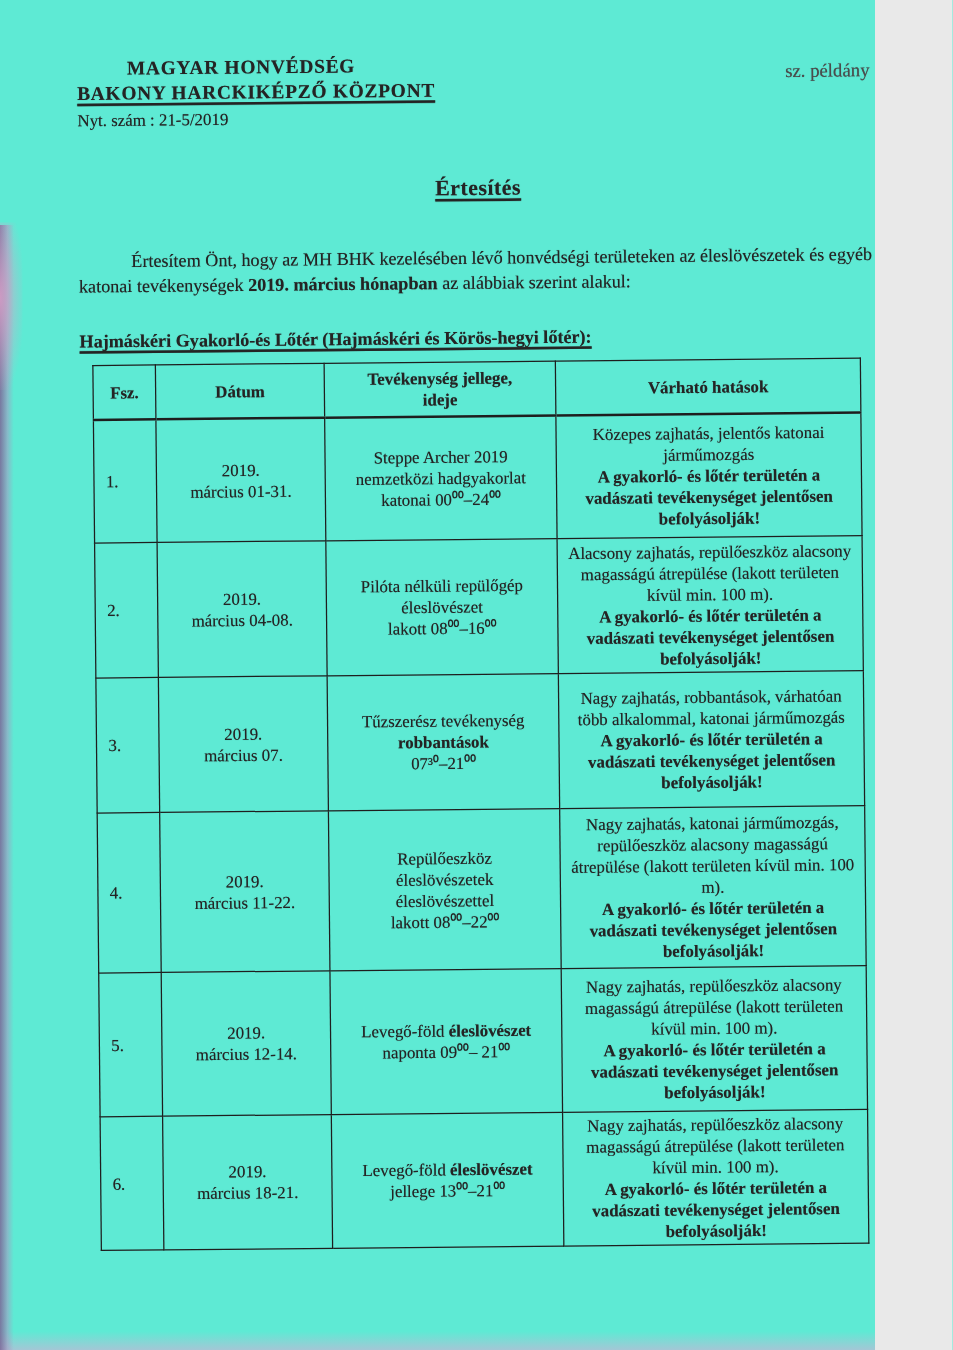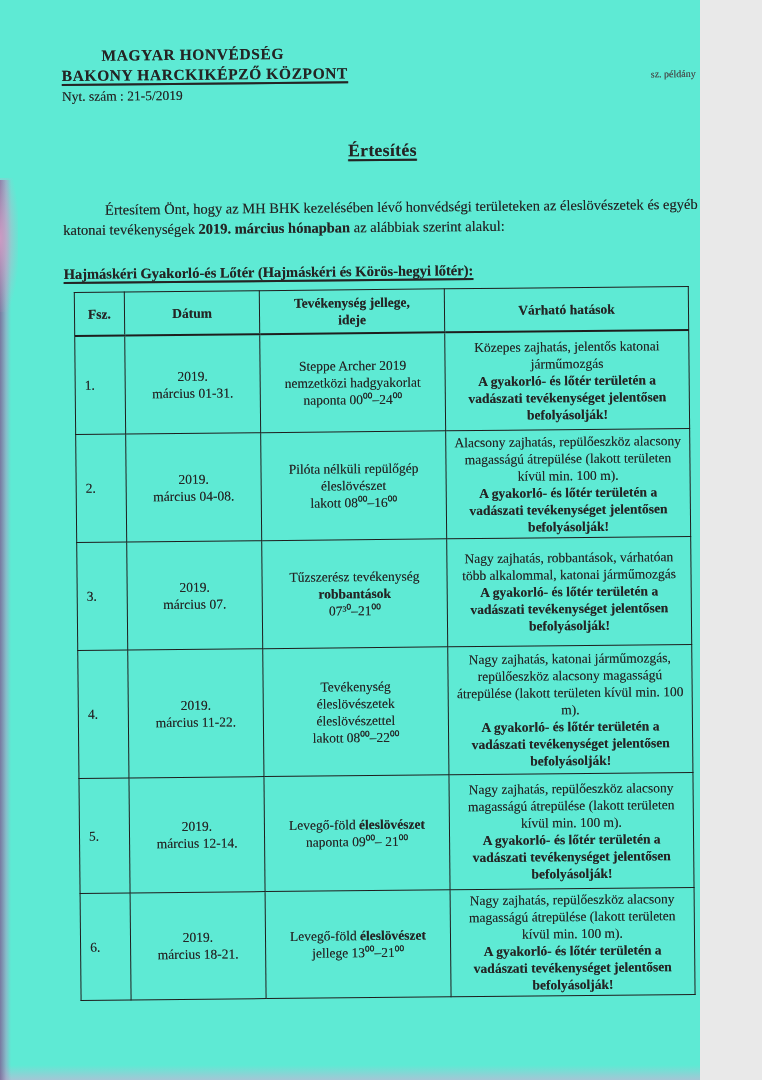--- a/index.html
+++ b/index.html
@@ -7,21 +7,21 @@
   .page{position:relative;width:700px;height:1080px;background:#5eead4;overflow:hidden;color:#242424;}
   .content{position:absolute;left:0;top:0;width:762px;padding:44px 56px 0 66px;box-sizing:border-box;
            transform:rotate(-0.55deg);transform-origin:380px 520px;
            text-shadow:0 0 0.6px rgba(40,40,40,0.55);}
   .b{font-weight:bold;}
   
   .lh-row{position:relative;}
   .lh1{font-weight:bold;font-size:15.5px;letter-spacing:0.6px;margin-left:40px;}
   .lh2{font-weight:bold;font-size:15.5px;letter-spacing:0.6px;text-decoration:underline;text-decoration-thickness:1.6px;text-underline-offset:3px;margin-top:2px;}
   .lh3{font-size:13.5px;margin-top:4px;}
-  .copy-label{position:absolute;right:6px;top:8px;font-size:10px;color:#4c4c4c;margin-top:19px;}
+  .copy-label{position:absolute;right:6px;top:8px;font-size:15px;color:#4c4c4c;}
   
   .doc-title{font-size:17.5px;font-weight:bold;text-align:center;margin:38px 0 0 0;
              text-decoration:underline;text-decoration-thickness:1.6px;text-underline-offset:3px;letter-spacing:0.4px;}
   
   .intro{font-size:14.5px;line-height:1.38;margin:36px 0 0 0;text-indent:42px;}
   
   .section-heading{font-size:14.5px;font-weight:bold;margin:26px 0 9px 0;
              text-decoration:underline;text-decoration-thickness:1.5px;text-underline-offset:3px;}
   
   table{border-collapse:collapse;width:614px;margin-left:10px;table-layout:fixed;}
@@ -90,21 +90,21 @@
       <tbody id="table-body">
           <tr>
             <td class="c-num">1.</td>
             <td class="c-date">
               <div>2019.</div>
               <div>március 01-31.</div>
             </td>
             <td class="c-act">
               <div><span>Steppe Archer 2019</span></div>
               <div><span>nemzetközi hadgyakorlat</span></div>
-              <div><span>naponta 00⁰⁰–24⁰⁰</span></div>
+              <div><span>katonai 00⁰⁰–24⁰⁰</span></div>
             </td>
             <td class="c-eff">
               <div>Közepes zajhatás, jelentős katonai járműmozgás</div>
               <div class="eff-bold">A gyakorló- és lőtér területén a vadászati tevékenységet jelentősen befolyásolják!</div>
             </td>
           </tr>
           <tr>
             <td class="c-num">2.</td>
             <td class="c-date">
               <div>2019.</div>
@@ -136,21 +136,21 @@
               <div class="eff-bold">A gyakorló- és lőtér területén a vadászati tevékenységet jelentősen befolyásolják!</div>
             </td>
           </tr>
           <tr>
             <td class="c-num">4.</td>
             <td class="c-date">
               <div>2019.</div>
               <div>március 11-22.</div>
             </td>
             <td class="c-act">
-              <div><span>Tevékenység</span></div>
+              <div><span>Repülőeszköz</span></div>
               <div><span>éleslövészetek</span></div>
               <div><span>éleslövészettel</span></div>
               <div><span>lakott 08⁰⁰–22⁰⁰</span></div>
             </td>
             <td class="c-eff">
               <div>Nagy zajhatás, katonai járműmozgás, repülőeszköz alacsony magasságú átrepülése (lakott területen kívül min. 100 m).</div>
               <div class="eff-bold">A gyakorló- és lőtér területén a vadászati tevékenységet jelentősen befolyásolják!</div>
             </td>
           </tr>
           <tr>

